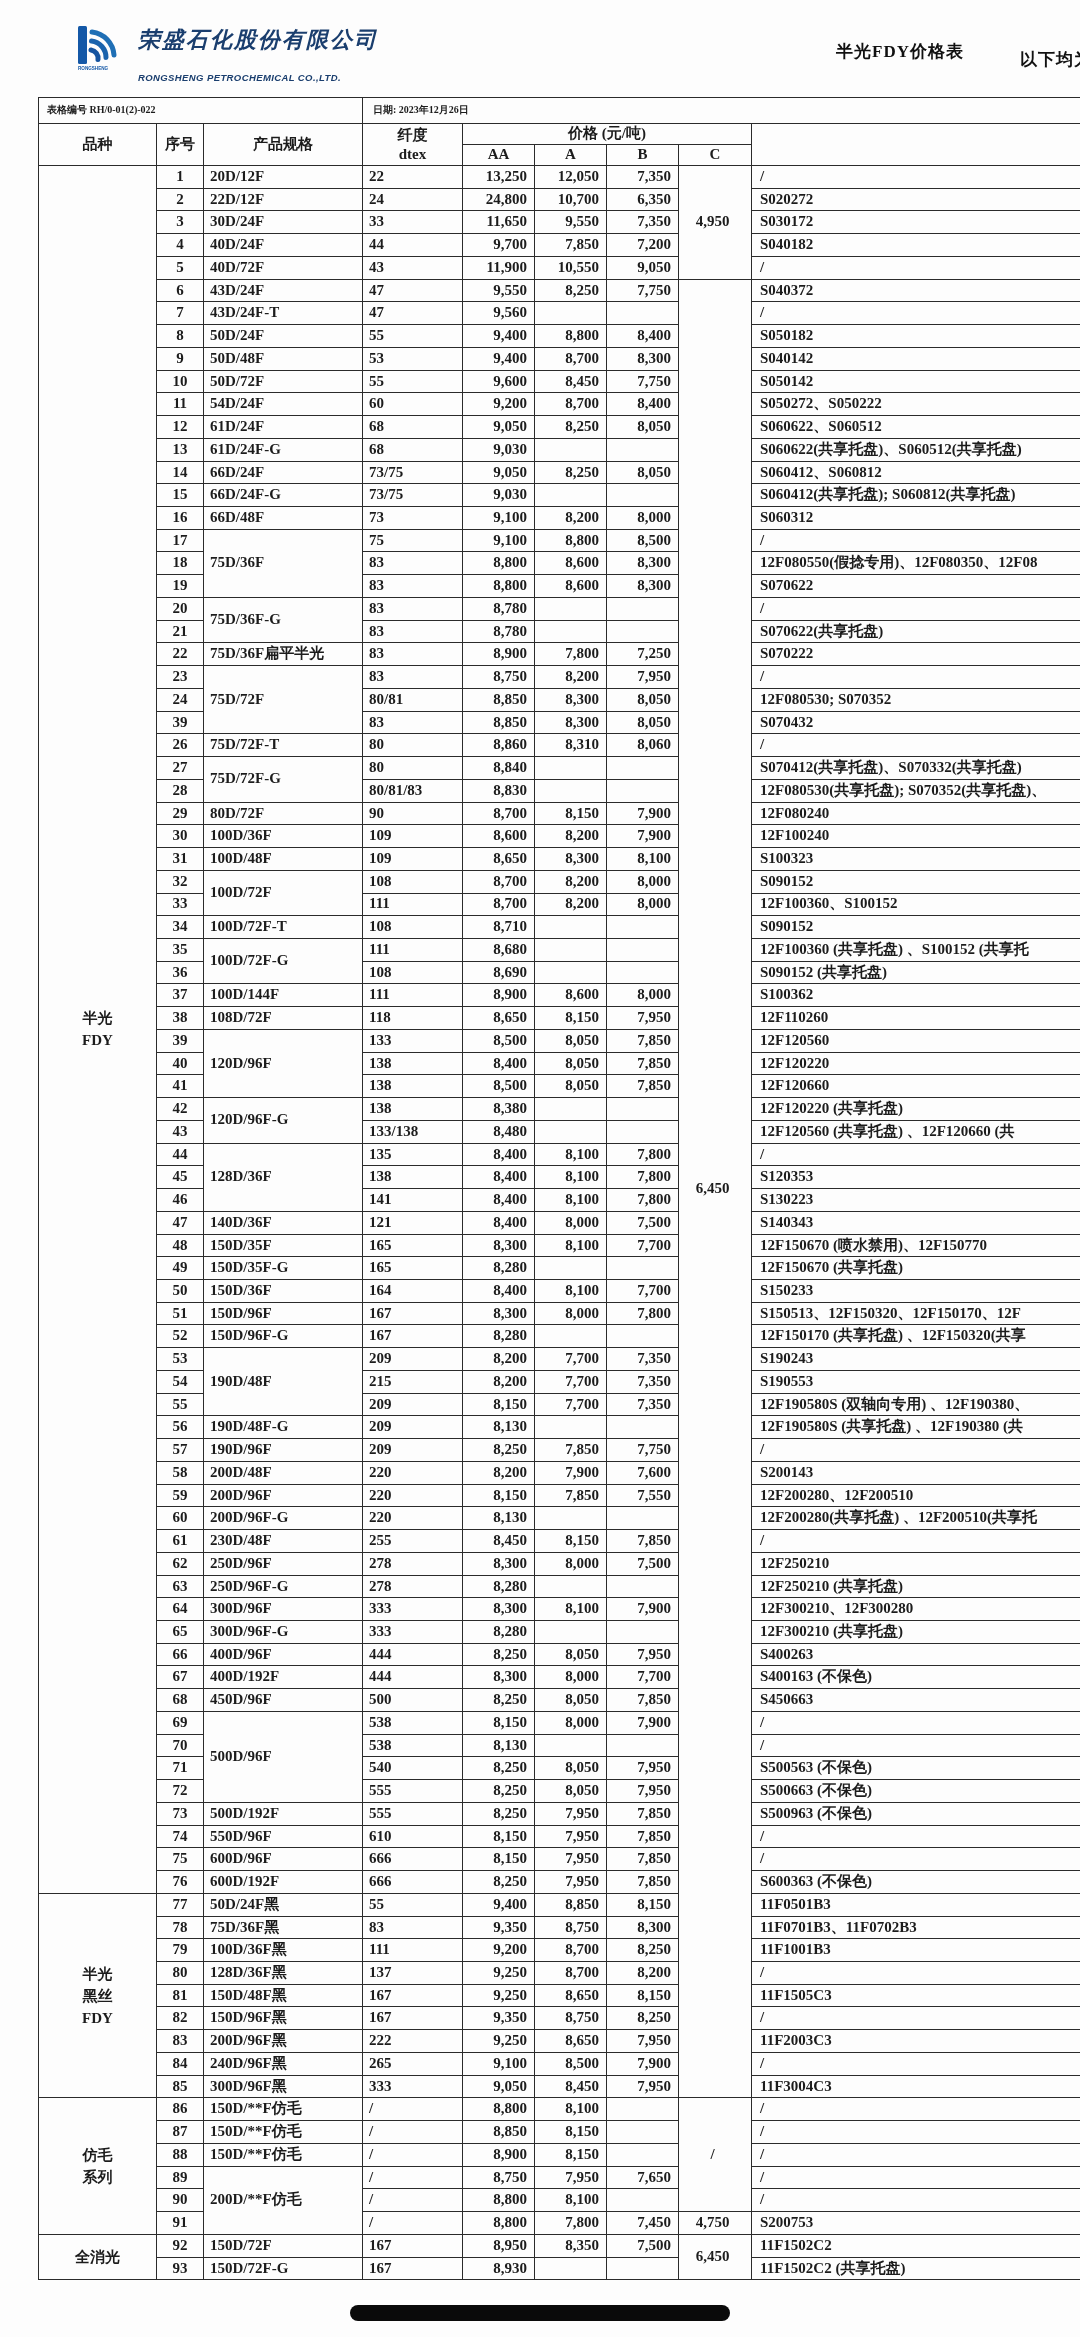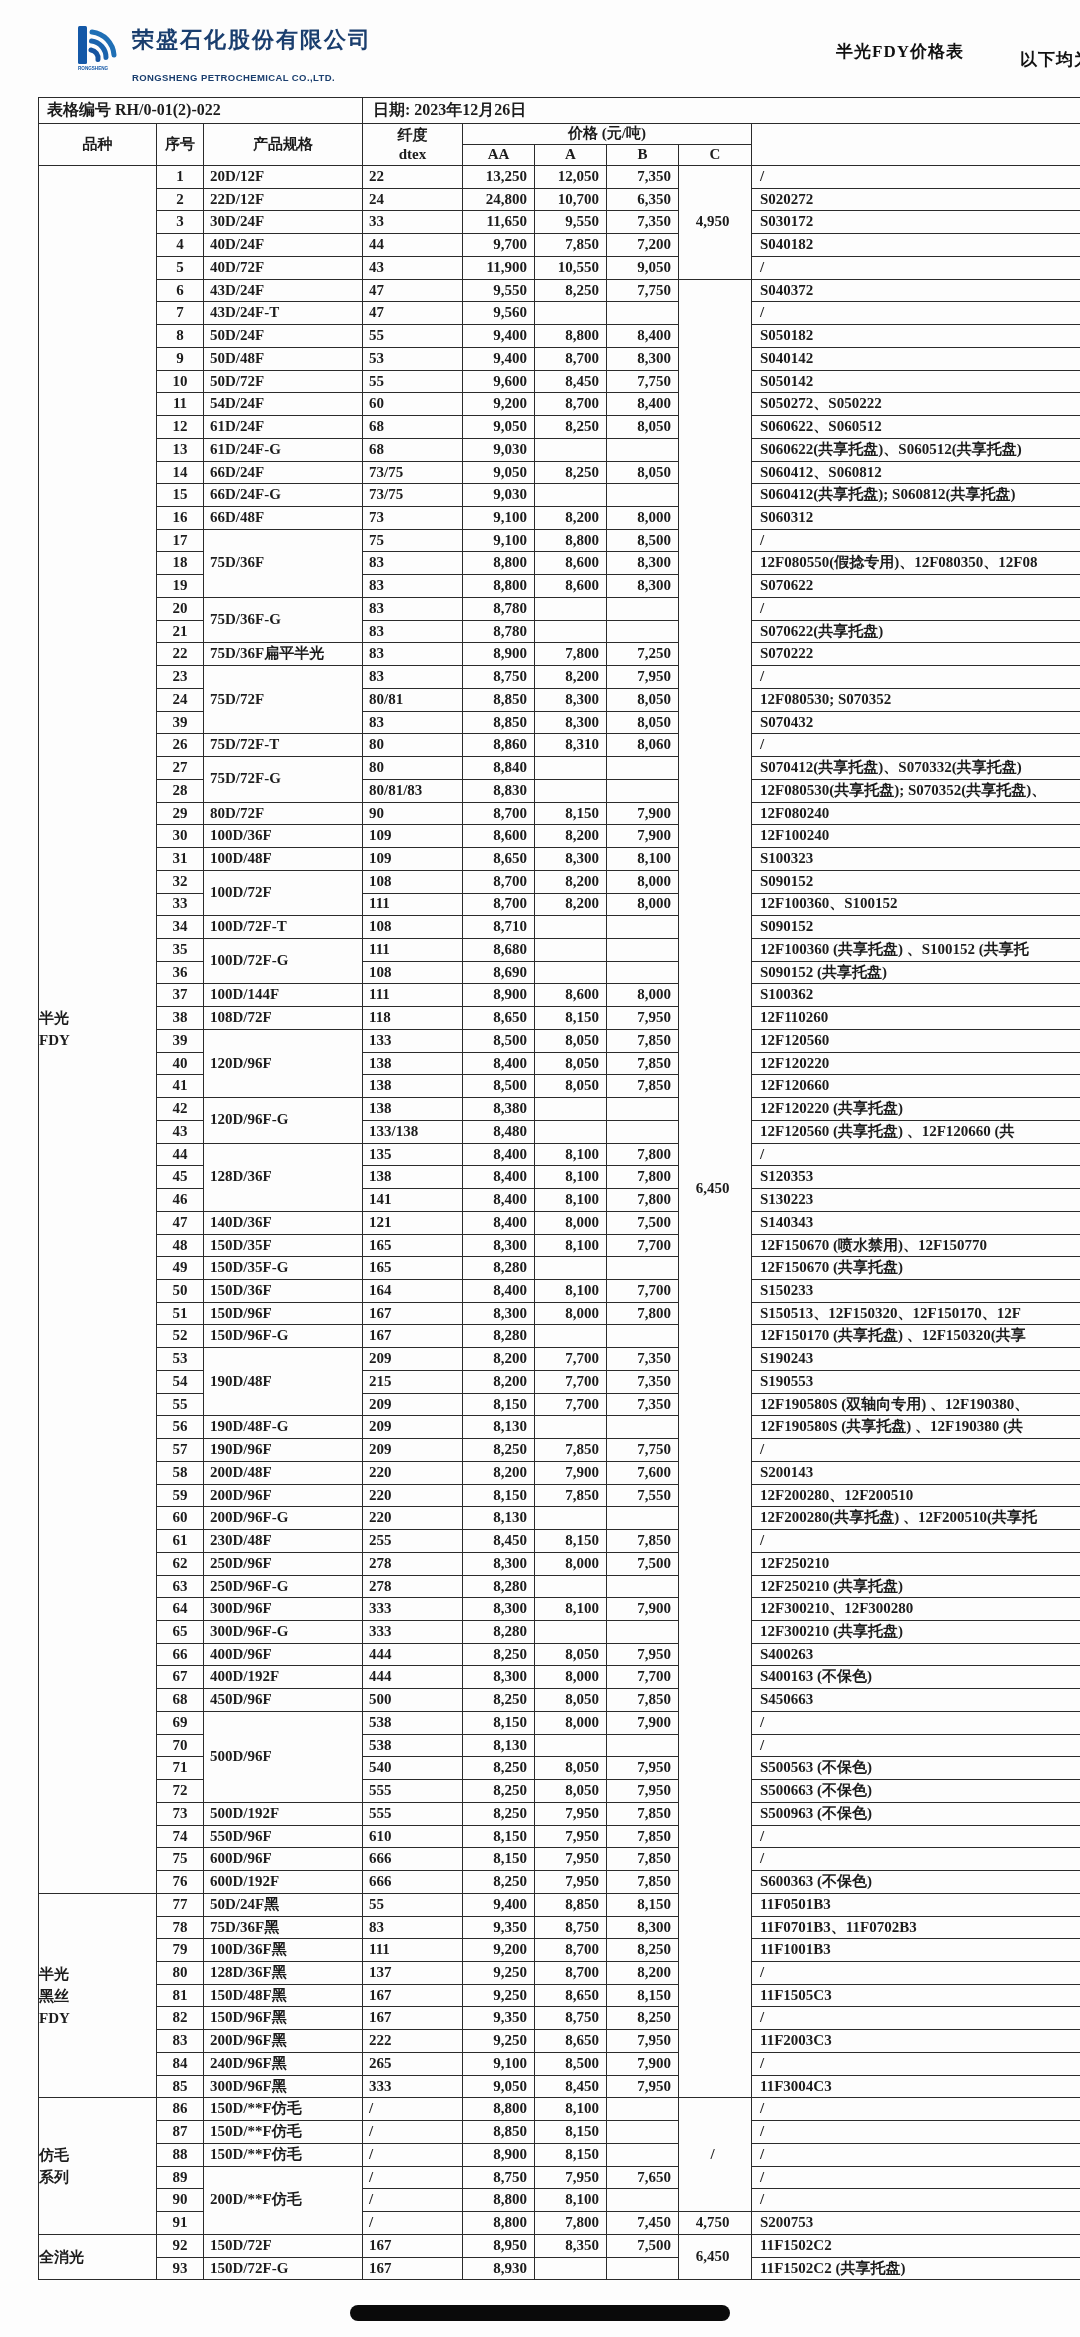--- a/index.html
+++ b/index.html
@@ -5,37 +5,37 @@
   html,body{margin:0;padding:0;}
   body{
     width:1080px;height:2337px;position:relative;overflow:hidden;
     background:#fdfdfd;
     font-family:"Liberation Serif","DejaVu Serif",serif;
     color:#1c1c1c;
   }
   
   .letterhead{position:absolute;left:0;top:0;width:1080px;height:95px;}
   .logo-mark{position:absolute;left:76px;top:24px;width:48px;height:48px;}
-  .company-block{position:absolute;left:132px;top:28px;}
+  .company-block{position:absolute;left:138px;top:28px;font-style:italic;}
   .company-cn{font-size:22px;font-weight:700;color:#1a3e6e;letter-spacing:2px;line-height:24px;font-family:"Liberation Sans",sans-serif;}
   .company-en{font-size:9.5px;font-weight:700;color:#1a3e6e;letter-spacing:.4px;margin-top:20px;font-family:"Liberation Sans",sans-serif;}
   .doc-title{position:absolute;left:836px;top:40px;font-size:17px;font-weight:700;color:#111;letter-spacing:1px;}
   .doc-note{position:absolute;left:1020px;top:48px;font-size:17px;font-weight:700;color:#111;letter-spacing:1px;white-space:nowrap;}
   
   .tbl-wrap{position:absolute;left:38px;top:97px;width:1162px;}
   table{border-collapse:collapse;table-layout:fixed;width:1162px;background:#fdfdfd;}
   td,th{border:1.6px solid #2b2b2b;padding:0;vertical-align:middle;overflow:hidden;
         font-size:15px;font-weight:600;line-height:1.05;}
   th{font-weight:700;text-align:center;}
-  tr.meta-row td{height:25px;text-align:left;font-size:16px;font-weight:700;}
+  tr.meta-row td{height:25px;text-align:left;font-size:10px;font-weight:700;}
   tr.meta-row td:first-child{padding-left:8px;}
   tr.meta-row td:last-child{padding-left:10px;}
   tr.hrow{height:21px;}
   tbody tr{height:22.74px;}
-  td.variety{text-align:left;font-weight:700;line-height:22px;font-size:15px;}
+  td.variety{text-align:center;font-weight:700;line-height:22px;font-size:15px;}
   td.no{text-align:center;}
   td.spec{text-align:left;padding-left:6px;white-space:nowrap;}
   td.dtex{text-align:left;padding-left:6px;white-space:nowrap;}
   td.price{text-align:right;padding-right:7px;white-space:nowrap;}
   td.cprice{text-align:center;padding-right:5px;white-space:nowrap;}
   td.remark{text-align:left;padding-left:8px;white-space:nowrap;overflow:visible;}
   .dtex-head span{display:block;line-height:19px;}
   
   .home-bar{position:absolute;left:350px;top:2305px;width:380px;height:16px;border-radius:9px;background:#0a0a0a;}
 </style>

